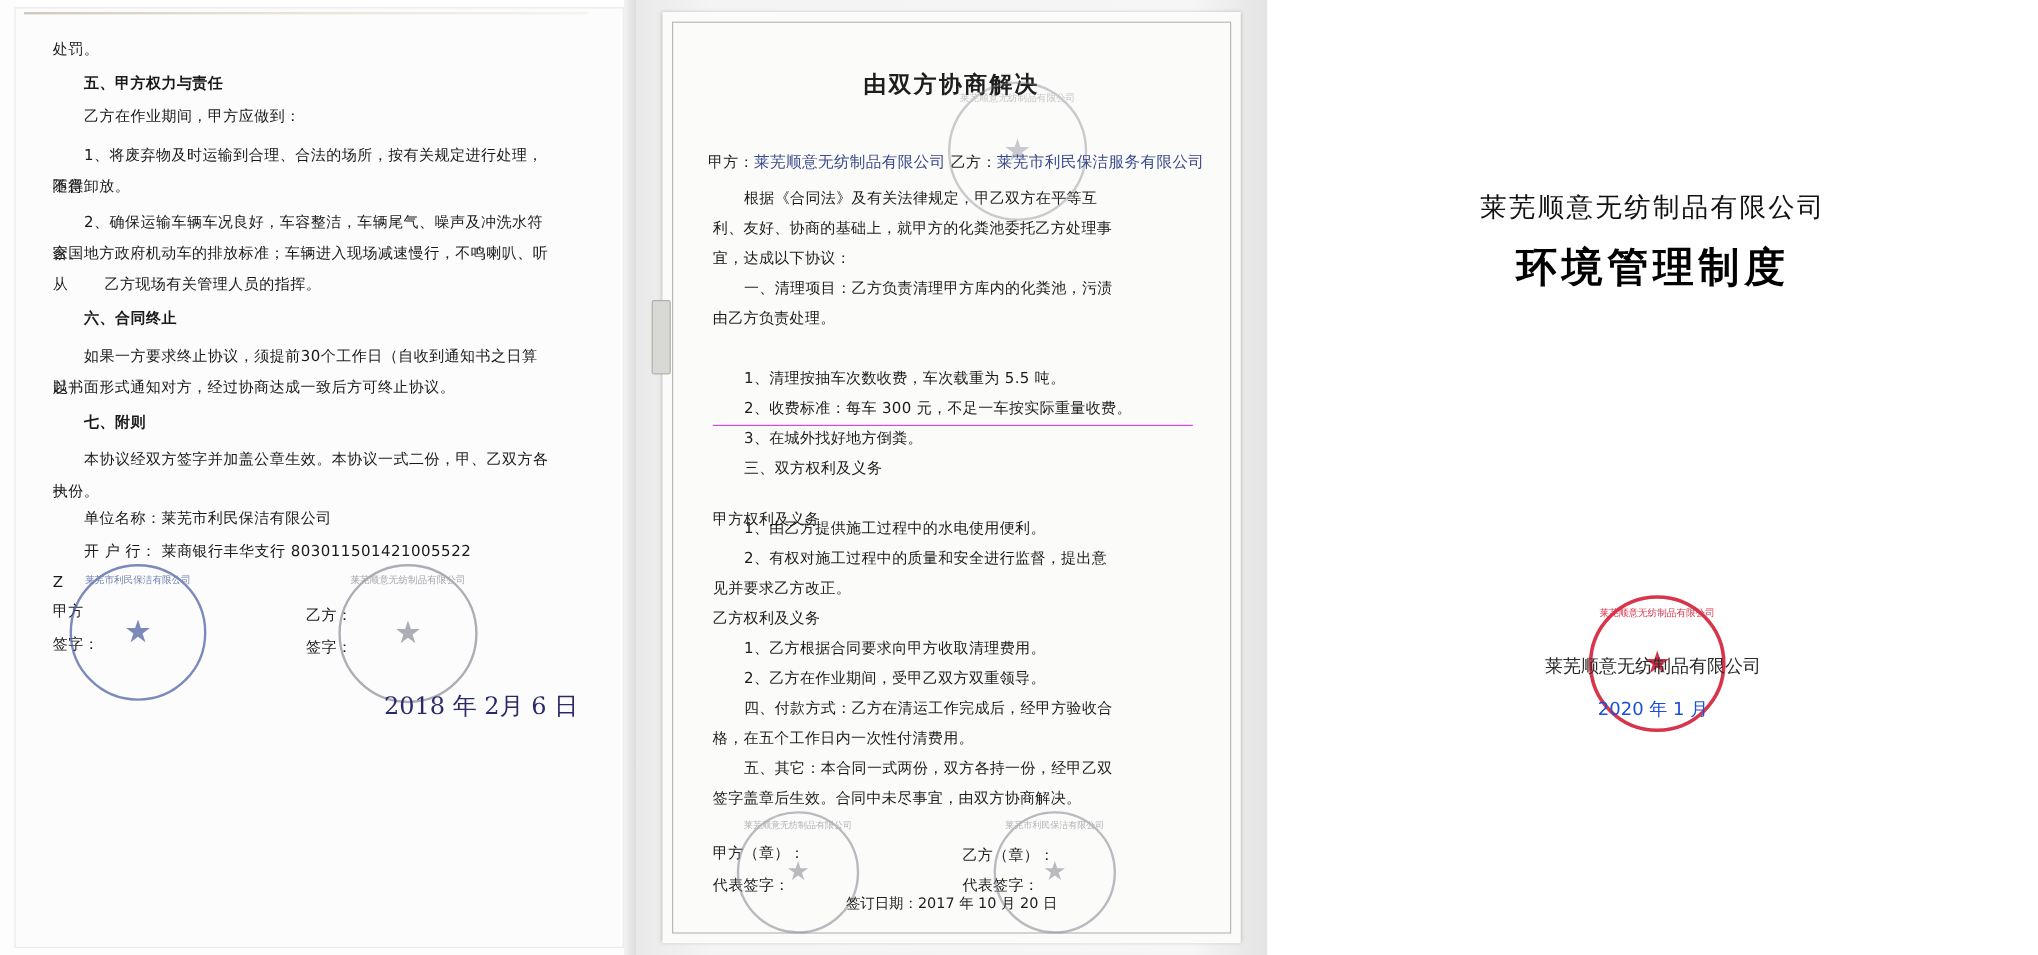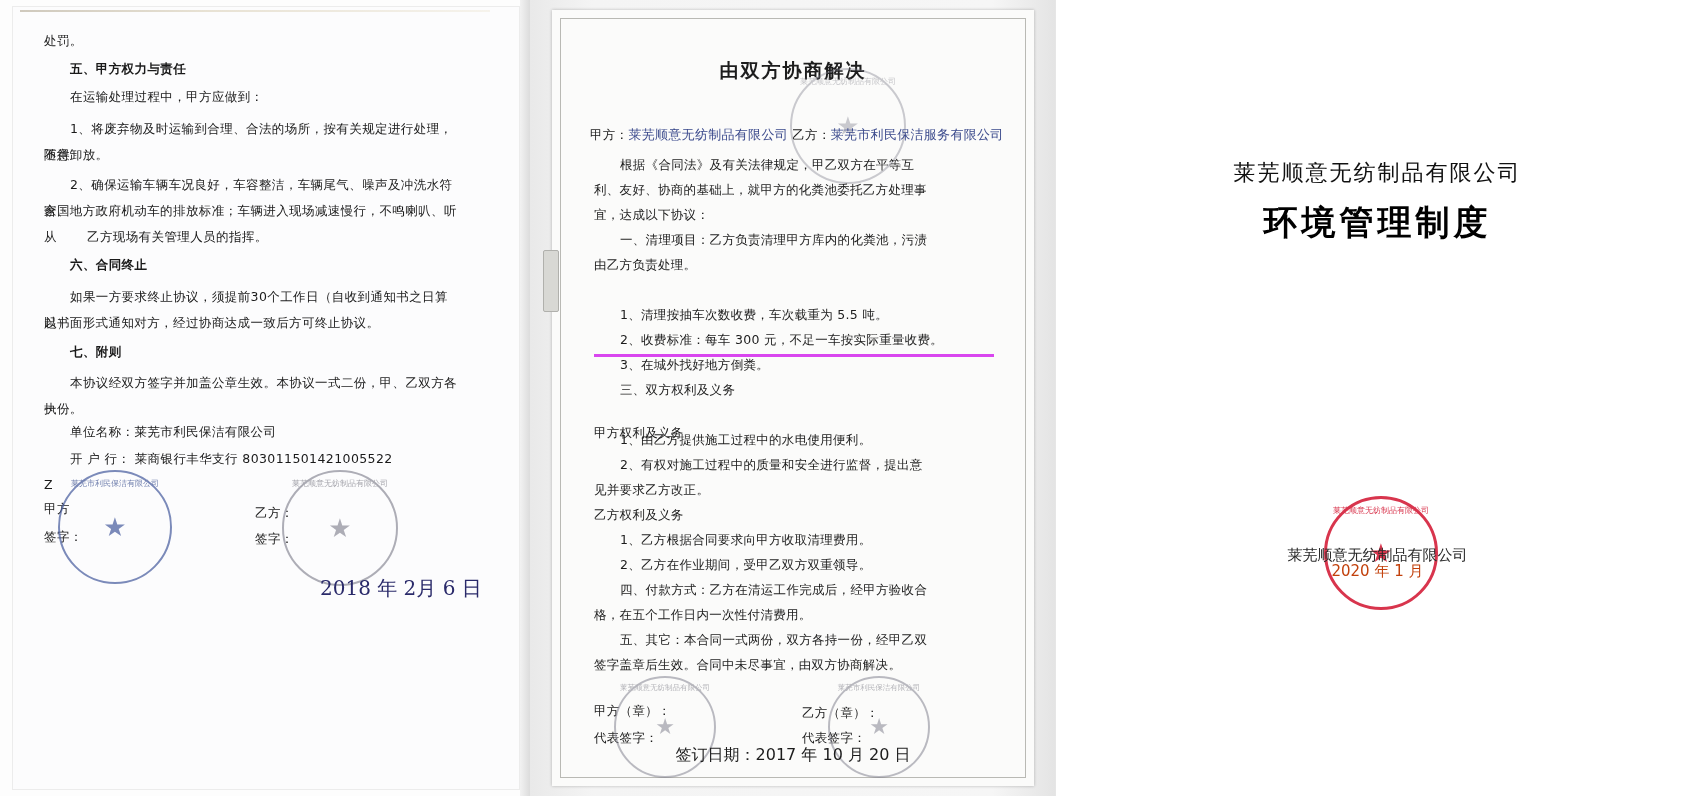--- a/index.html
+++ b/index.html
@@ -40,42 +40,42 @@
      background:linear-gradient(to right,#e9e9e9,#f4f4f4 12%,#f6f6f6 88%,#e4e4e4);}
   #panel2 .sheet{position:absolute;left:22px;top:10px;width:482px;height:776px;background:#fbfbfa;
      box-shadow:0 0 3px rgba(0,0,0,.25);}
   #panel2 .innerbox{position:absolute;left:8px;top:8px;right:8px;bottom:8px;border:1px solid #b9b9b4;}
   #panel2 .binder{position:absolute;left:-9px;top:240px;width:14px;height:60px;background:#d8d8d4;
      border:1px solid #b0b0ac;border-radius:2px;}
   #p2title{position:absolute;top:48px;left:0;width:100%;text-align:center;font-size:19px;font-weight:bold;
      color:#1d1d1d;letter-spacing:2px;}
   .p2text{position:absolute;left:42px;width:400px;font-size:12.5px;line-height:25.5px;color:#1c1c1c;
      letter-spacing:.3px;}
-  .ul{border-bottom:3px solid #d946ef;padding-bottom:1px;}
-  #p2date{position:absolute;left:0;width:100%;text-align:center;font-size:16px;color:#1c1c1c;}
+  .ul{border-bottom:1px solid #d946ef;padding-bottom:1px;}
+  #p2date{position:absolute;left:0;width:100%;text-align:center;font-size:12px;color:#1c1c1c;}
 
   
   #panel3{left:1055px;width:643px;background:#ffffff;border-left:1px solid #e6e6e6;}
   #p3company{position:absolute;top:158px;left:0;width:100%;text-align:center;font-size:22px;
      color:#111;letter-spacing:2px;}
   #p3title{position:absolute;top:200px;left:0;width:100%;text-align:center;font-size:34px;font-weight:bold;
      color:#000;letter-spacing:4px;}
   #p3stampline{position:absolute;top:546px;left:0;width:100%;text-align:center;font-size:15px;color:#2a2a2a;}
-  #p3dateline{position:absolute;top:562px;left:0;width:100%;text-align:center;font-size:15px;color:#c2410c;}
+  #p3dateline{position:absolute;top:582px;left:0;width:100%;text-align:center;font-size:15px;color:#1d4ed8;}
 </style>
 </head>
 <body>
 
 <div class="page" id="panel1">
   <div class="sheet"></div>
   <div class="topline"></div>
 
   <div class="p1text" style="top:28px;">处罚。</div>
   <div class="p1text bold indent" style="top:56px;">五、甲方权力与责任</div>
-  <div class="p1text indent" style="top:84px;">在运输处理过程中，甲方应做到：</div>
+  <div class="p1text indent" style="top:84px;">乙方在作业期间，甲方应做到：</div>
   <div class="p1text indent" style="top:116px;">1、将废弃物及时运输到合理、合法的场所，按有关规定进行处理，不得</div>
   <div class="p1text" style="top:142px;">随意卸放。</div>
   <div class="p1text indent" style="top:172px;">2、确保运输车辆车况良好，车容整洁，车辆尾气、噪声及冲洗水符合国</div>
   <div class="p1text" style="top:198px;">家、地方政府机动车的排放标准；车辆进入现场减速慢行，不鸣喇叭、听从</div>
   <div class="p1text" style="top:224px;margin-left:43px;">乙方现场有关管理人员的指挥。</div>
   <div class="p1text bold indent" style="top:252px;">六、合同终止</div>
   <div class="p1text indent" style="top:284px;">如果一方要求终止协议，须提前30个工作日（自收到通知书之日算起）</div>
   <div class="p1text" style="top:310px;">以书面形式通知对方，经过协商达成一致后方可终止协议。</div>
   <div class="p1text bold indent" style="top:339px;">七、附则</div>
   <div class="p1text indent" style="top:370px;">本协议经双方签字并加盖公章生效。本协议一式二份，甲、乙双方各执</div>

